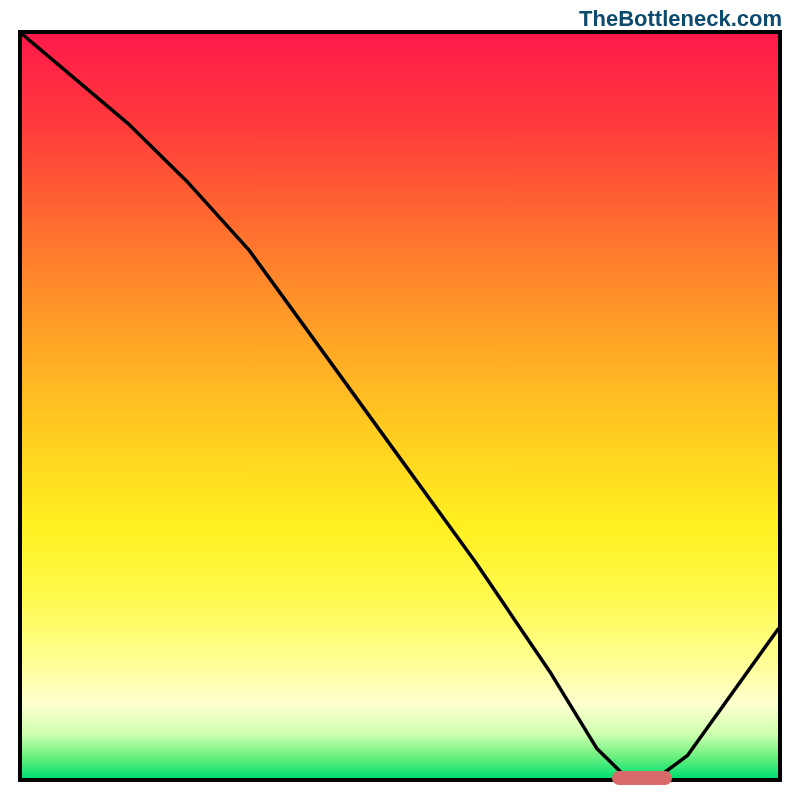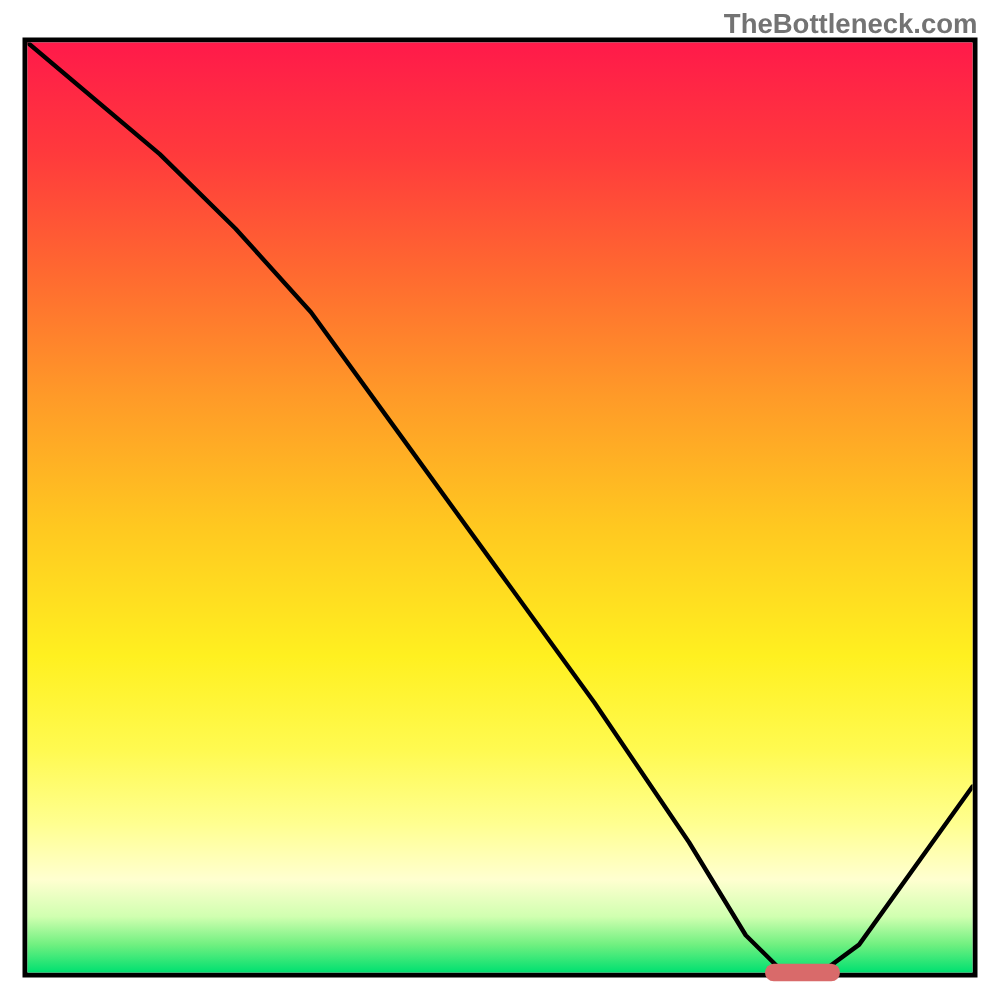--- a/index.html
+++ b/index.html
@@ -9,21 +9,21 @@
     background: #ffffff;
     position: relative;
     font-family: Arial, sans-serif;
   }
   .watermark {
     position: absolute;
     top: 6px;
     right: 18px;
     font-size: 22px;
     font-weight: bold;
-    color: #737373;
+    color: #0c4a6e;
     z-index: 10;
   }
   .chart-frame {
     position: absolute;
     top: 30px;
     left: 18px;
     width: 764px;
     height: 752px;
     border: 4px solid #000000;
   }

